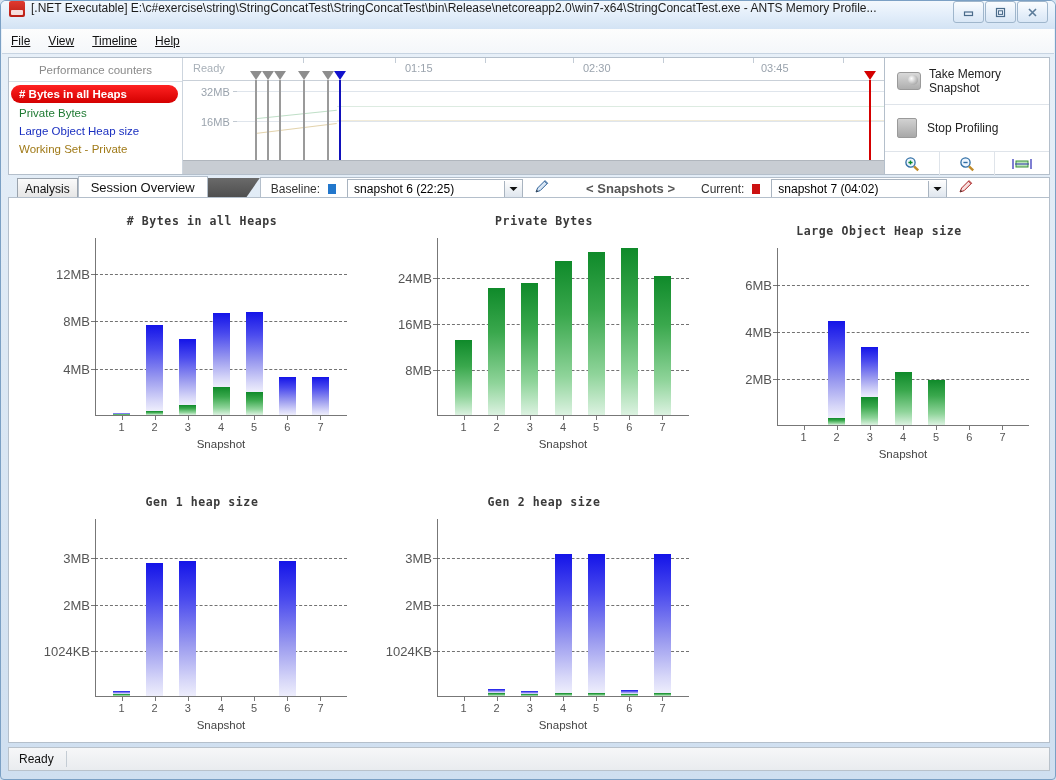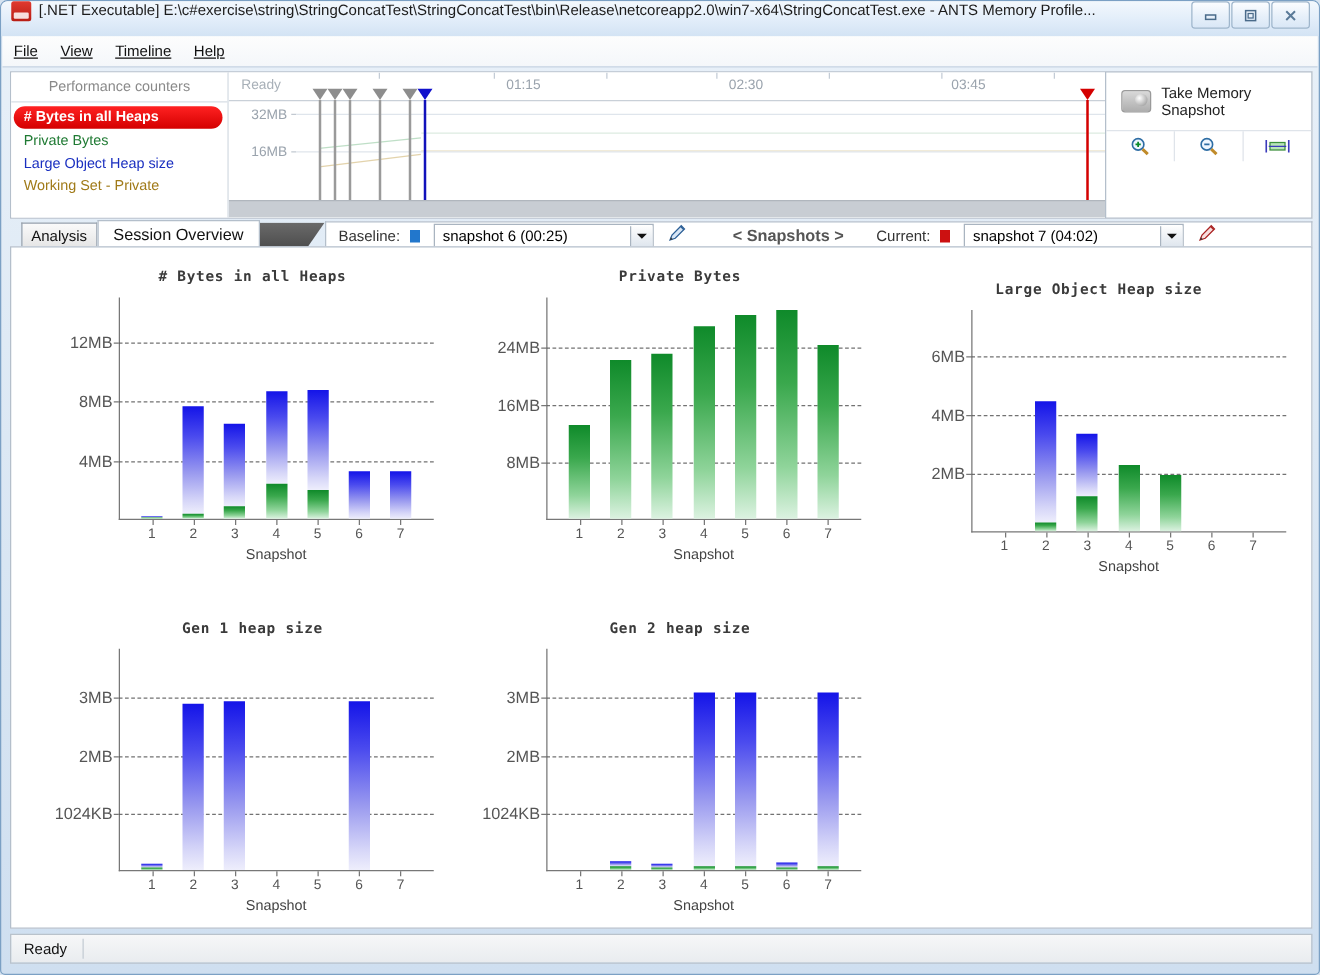--- a/index.html
+++ b/index.html
@@ -355,20 +355,24 @@
 
       <div id="graph-bottom"></div>
     </div>
   </div>
 
   <div id="rightpanel">
     <div class="bigbtn">
       <span class="icon-cam"></span>
       <span>Take Memory Snapshot</span>
     </div>
+    <div class="bigbtn">
+      <span class="icon-stop"></span>
+      <span>Stop Profiling</span>
+    </div>
     <div id="zoomrow">
       <div class="zbtn">
         <svg width="18" height="16" viewBox="0 0 18 16">
           <circle cx="7.5" cy="6.5" r="4.6" fill="#eef6ff" stroke="#2e6da4" stroke-width="1.3"></circle>
           <path d="M5.4 6.5h4.2M7.5 4.4v4.2" stroke="#0a8a2a" stroke-width="1.4"></path>
           <path d="M11 10.3l4.2 4" stroke="#c08b2a" stroke-width="2.4"></path>
         </svg>
       </div>
       <div class="zbtn">
         <svg width="18" height="16" viewBox="0 0 18 16">
@@ -392,21 +396,21 @@
       <span>Analysis</span>
     </div>
     <div class="tab-active">
       <span>Session Overview</span>
     </div>
     <div class="tabslant"></div>
     <div id="snapbar">
       <span class="sb-label">Baseline:</span>
       <span class="sb-swatch" style="background:#2277cc;"></span>
       <div class="combo">
-        <span class="cval">snapshot 6 (00:25)</span>
+        <span class="cval">snapshot 6 (22:25)</span>
         <span class="carrow">
           <svg width="9" height="6" viewBox="0 0 9 6">
               <path d="M0.5 1 L4.5 5 L8.5 1" fill="#111"></path>
             </svg>
         </span>
       </div>
       <span class="pencil">
         <svg width="17" height="16" viewBox="0 0 17 16">
           <path d="M3 13l1.6-4L12 1.6l2.6 2.6L7.2 11.6z" fill="#d8e6f5" stroke="#2c5f96" stroke-width="1"></path>
           <path d="M11.5 2.2l2.6 2.6" stroke="#2c5f96" stroke-width="1"></path>

